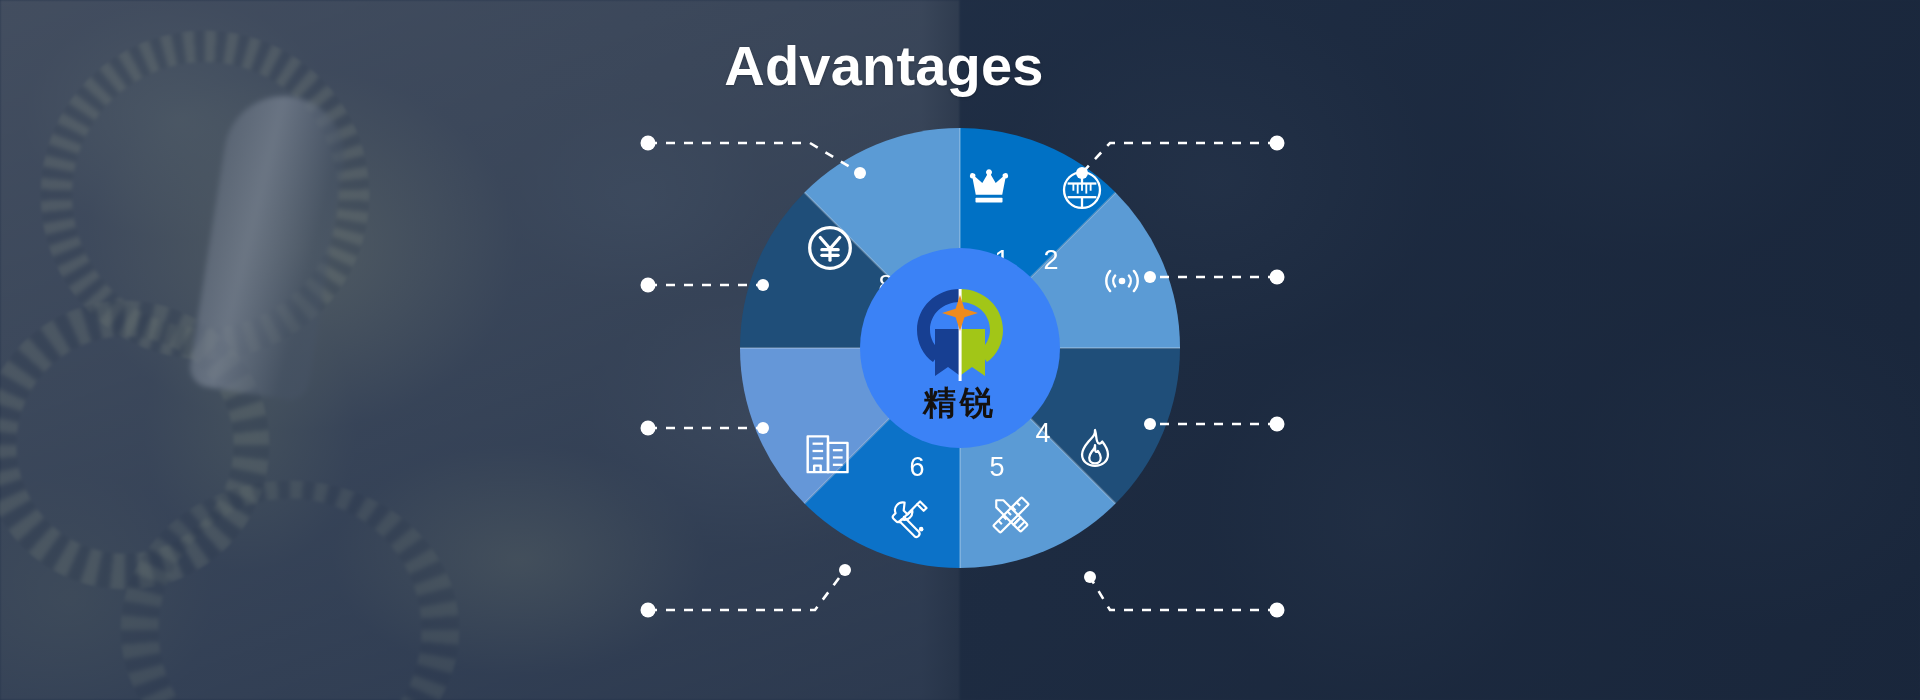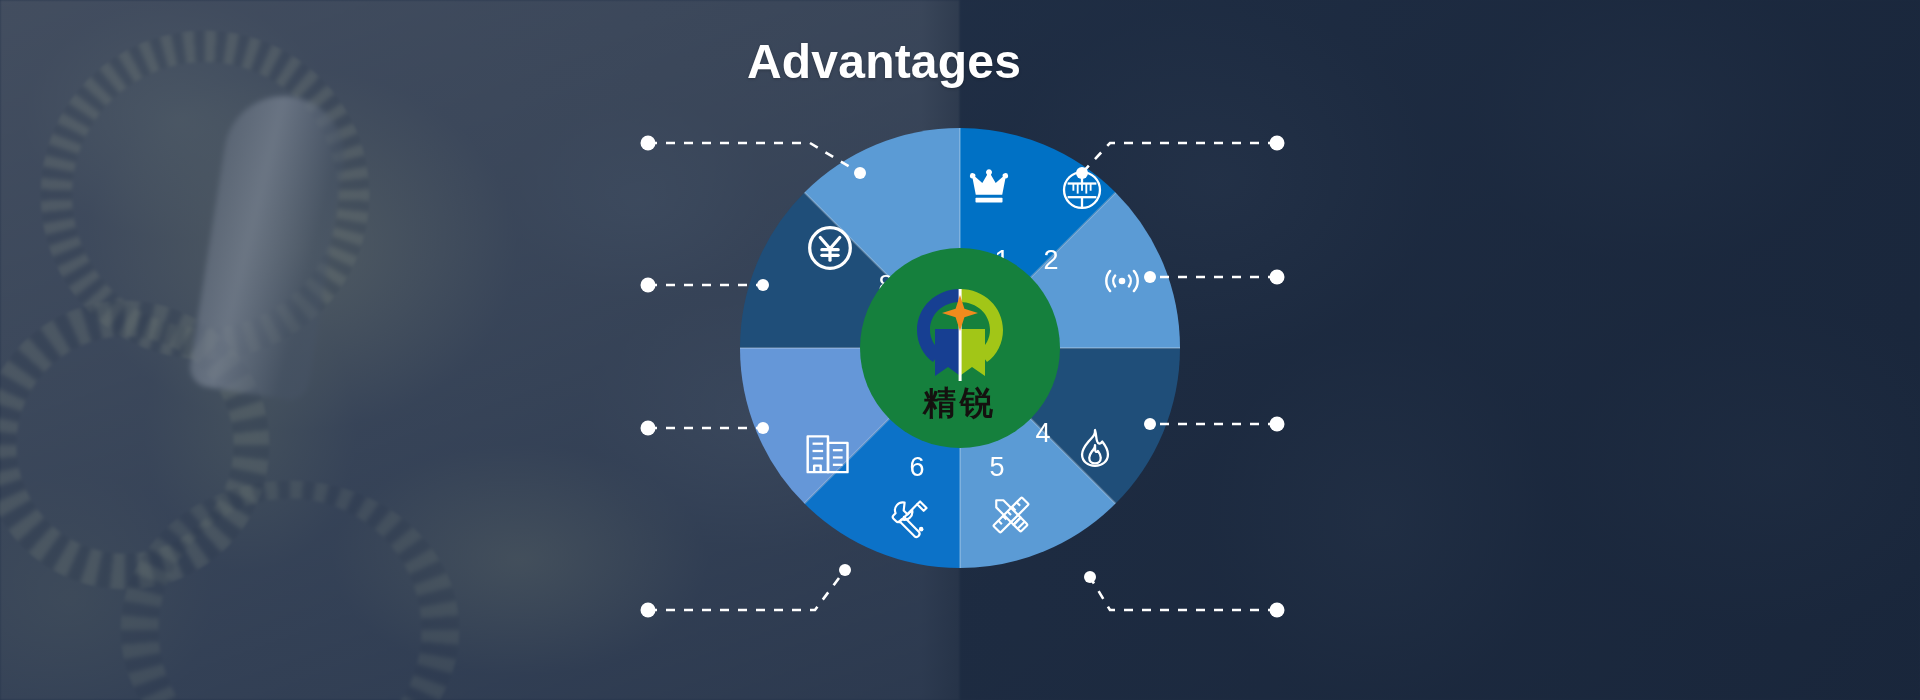--- a/index.html
+++ b/index.html
@@ -80,21 +80,21 @@
     position:absolute; inset:0;
     background:linear-gradient(90deg, rgba(32,47,72,.55) 0%, rgba(30,45,70,.58) 48%,
                                        rgba(27,41,63,.72) 50.2%, rgba(24,37,58,.80) 100%);
   }
 
   
   #title {
     position:absolute; top:38px; left:0; width:1768px;
     text-align:center;
     color:#ffffff;
-    font-size:48px;
+    font-size:56px;
     font-weight:bold;
     letter-spacing:.2px;
     line-height:1;
     text-shadow:0 1px 3px rgba(0,0,0,.25);
     z-index:10;
   }
 
   
   #wheel-area {
     position:absolute;
@@ -122,21 +122,21 @@
     color:#ffffff;
   }
   .seg-ico svg { width:100%; height:100%; display:block; }
 
   
   #logo-disc {
     position:absolute;
     left:50%; top:50%;
     width:200px; height:200px;
     margin-left:-100px; margin-top:-100px;
-    background:#15803d;
+    background:#3b82f6;
     border-radius:50%;
     display:flex; flex-direction:column;
     align-items:center; justify-content:center;
     z-index:3;
   }
   #logo-mark { width:122px; height:104px; margin-top:4px; }
   #logo-text {
     font-family:"DejaVu Sans", sans-serif;
     font-size:33px;
     font-weight:bold;

